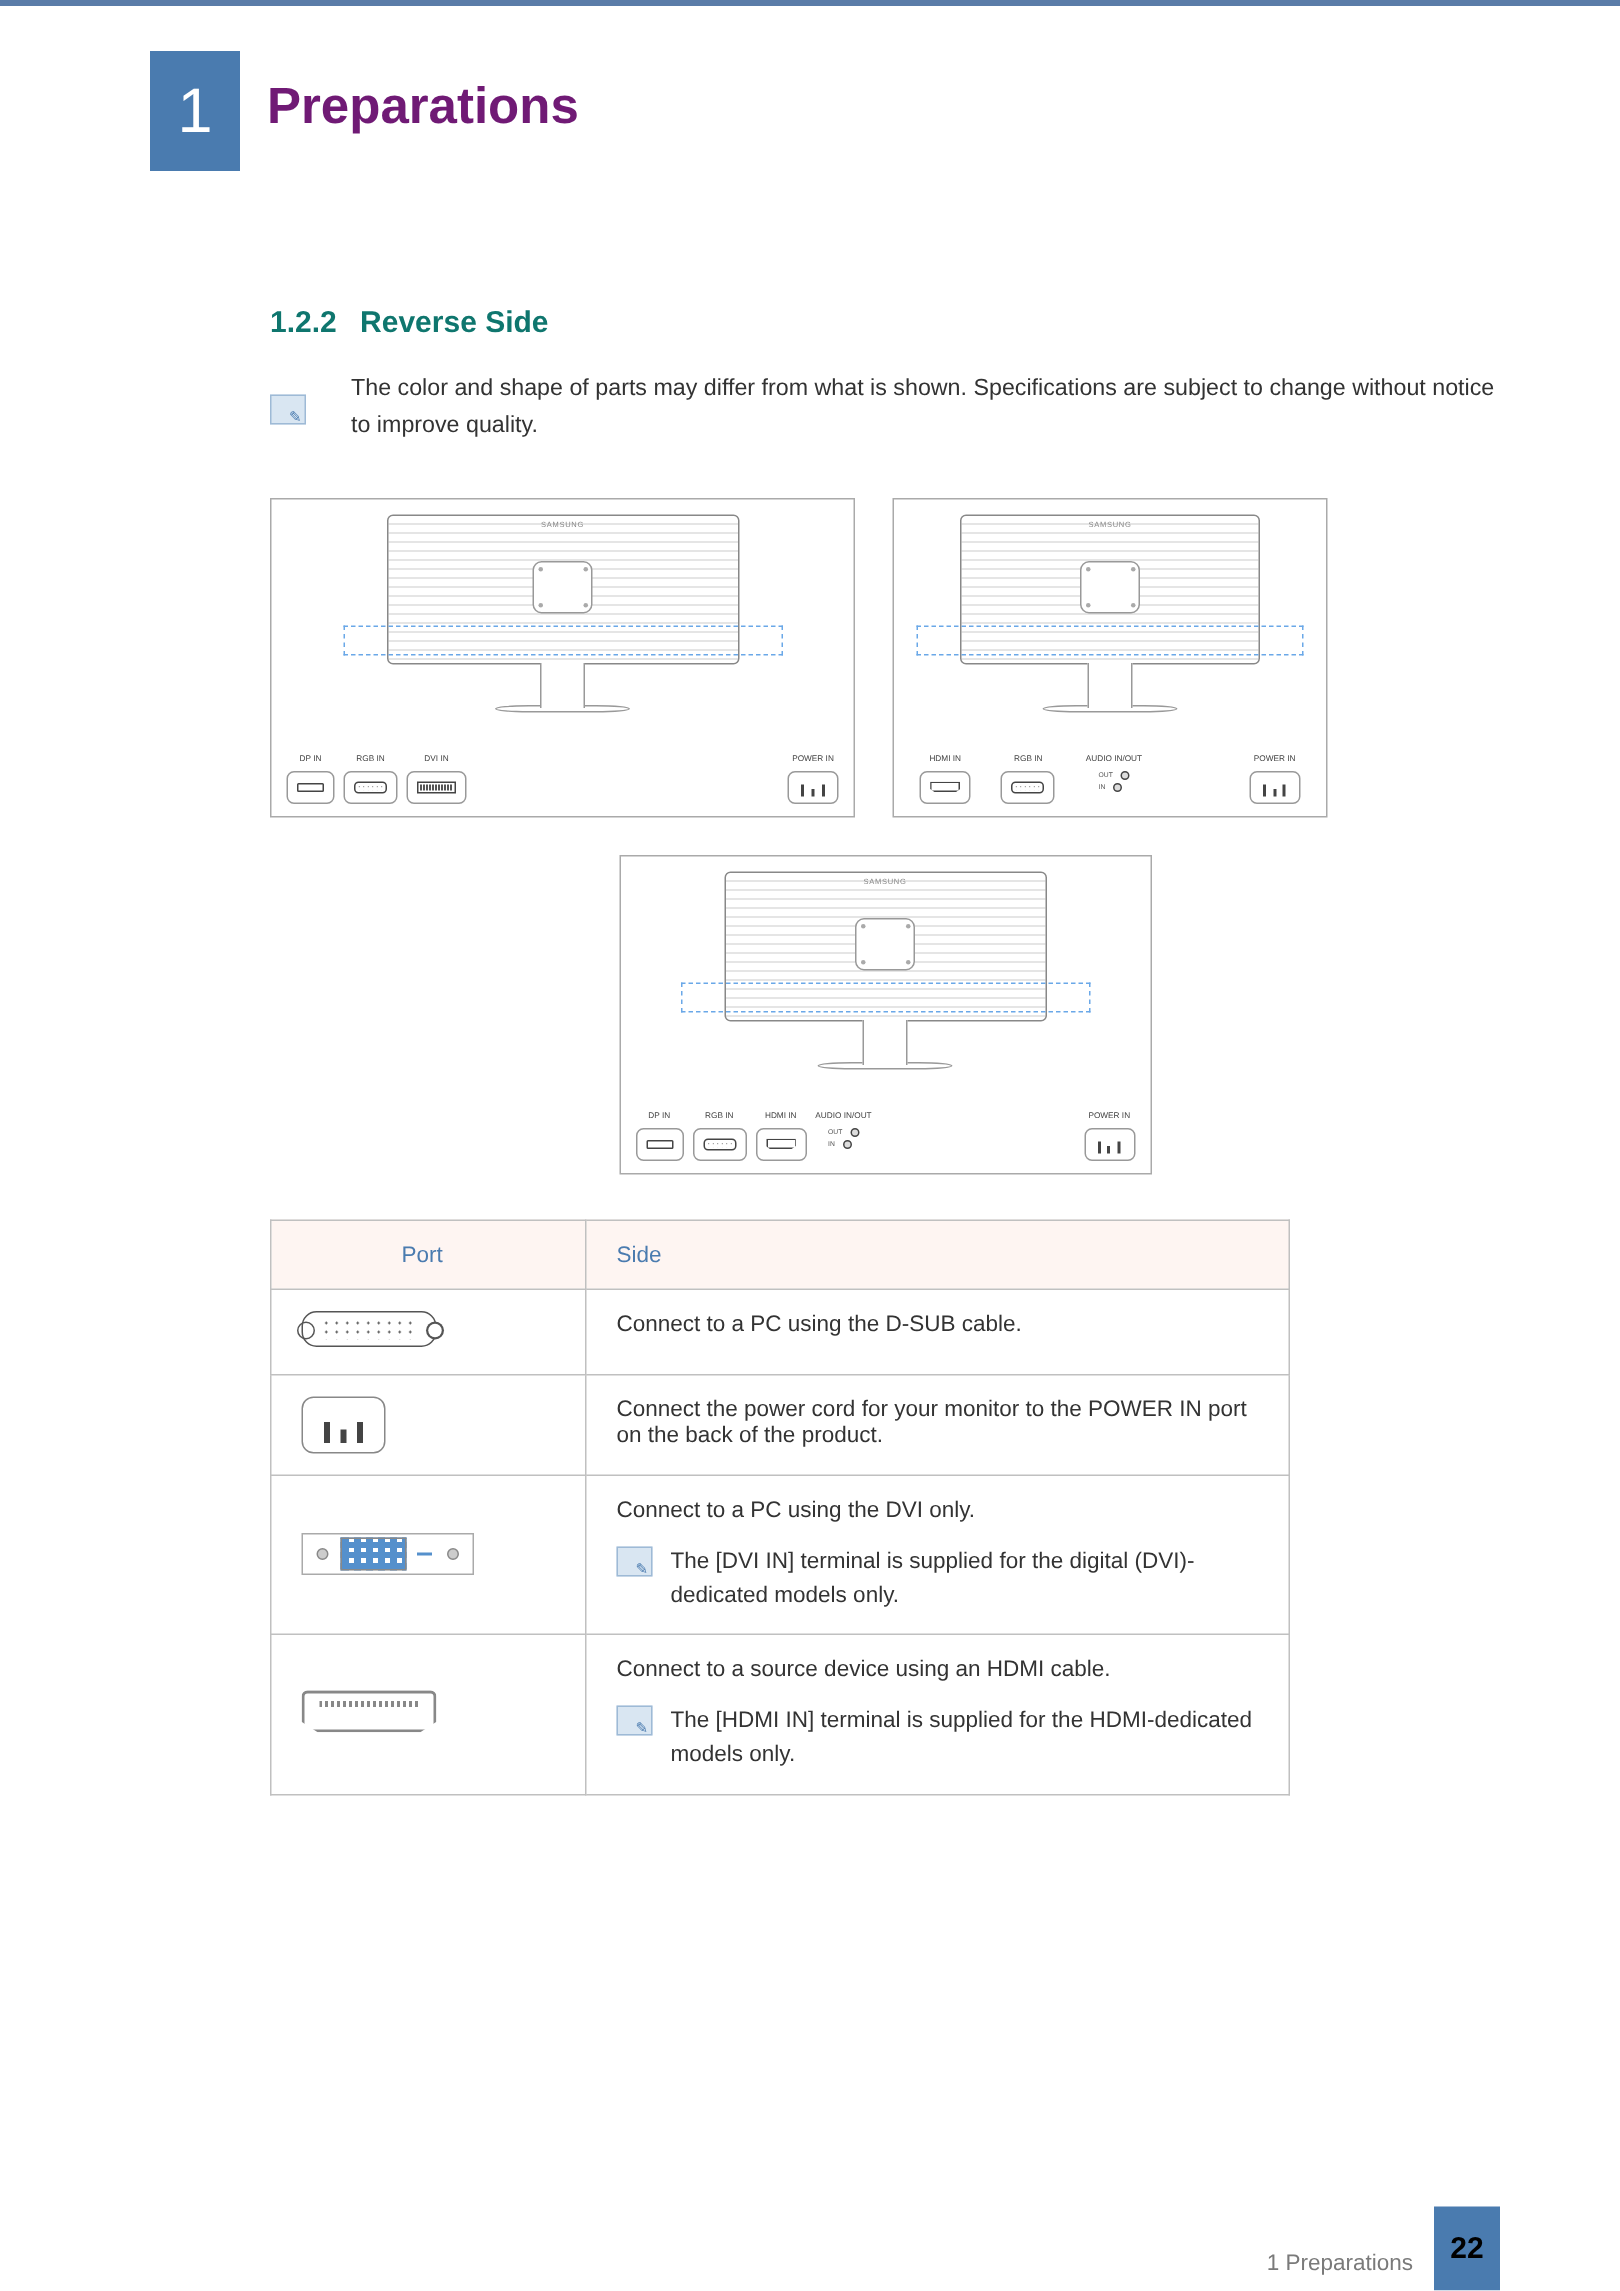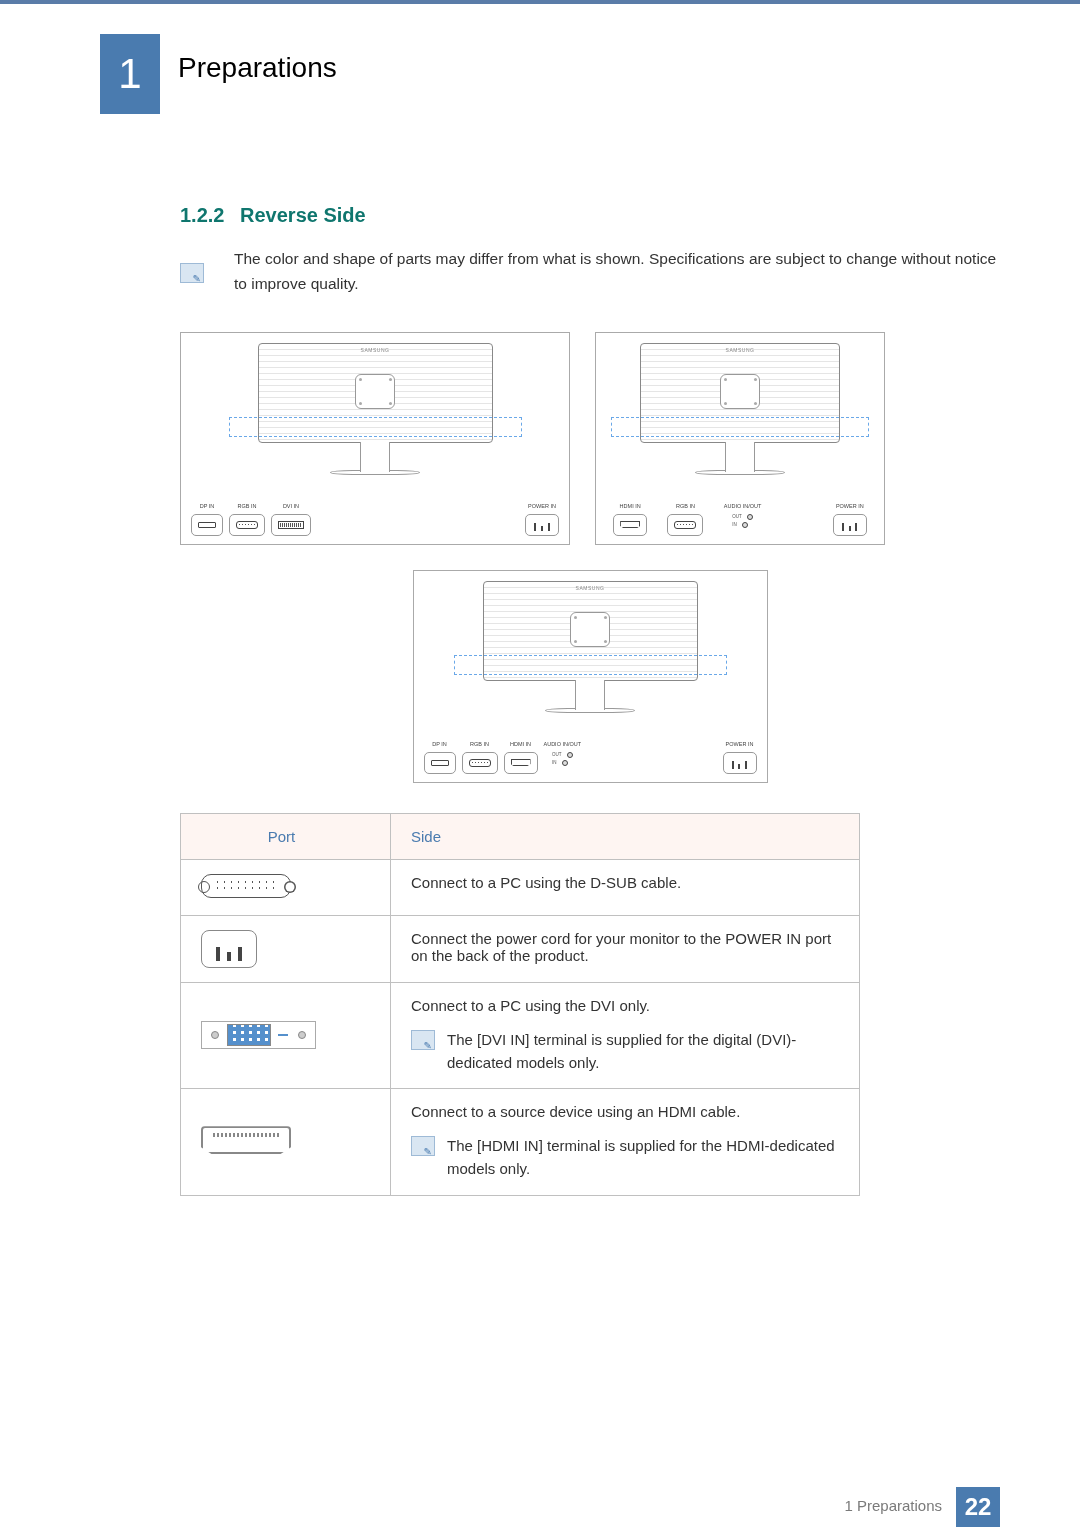--- a/index.html
+++ b/index.html
@@ -33,23 +33,23 @@
     background: #4a7baf;
     color: #fff;
     font-size: 42px;
     font-weight: 300;
     display: flex;
     align-items: center;
     justify-content: center;
     margin-right: 18px;
   }
   .chapter-title {
-    color: #000000;
-    font-size: 28px;
-    font-weight: normal;
+    color: #701a75;
+    font-size: 34px;
+    font-weight: bold;
     padding-top: 18px;
   }
   .section-heading {
     color: #0f766e;
     font-size: 20px;
     margin-left: 100px;
     margin-bottom: 20px;
   }
   .section-number { margin-right: 10px; }
   .note-block {
@@ -254,35 +254,35 @@
   
   .footer {
     position: absolute;
     bottom: 0;
     left: 0;
     right: 0;
     text-align: right;
     padding: 0 80px 0 0;
     display: flex;
     justify-content: flex-end;
-    align-items: flex-start;
+    align-items: flex-end;
   }
   .footer-text {
     color: #7a7a7a;
     font-size: 15px;
     padding: 10px 14px;
     display: flex;
     align-items: center;
   }
   .footer-page {
     width: 44px;
-    height: 40px;
+    height: 56px;
     background: #4a7baf;
-    color: #ffffff;
-    font-size: 24px;
+    color: #000000;
+    font-size: 20px;
     font-weight: bold;
     display: flex;
     align-items: center;
     justify-content: center;
   }
   .diagram-row.centered { justify-content: center; }
 </style>
 </head>
 <body>
 

